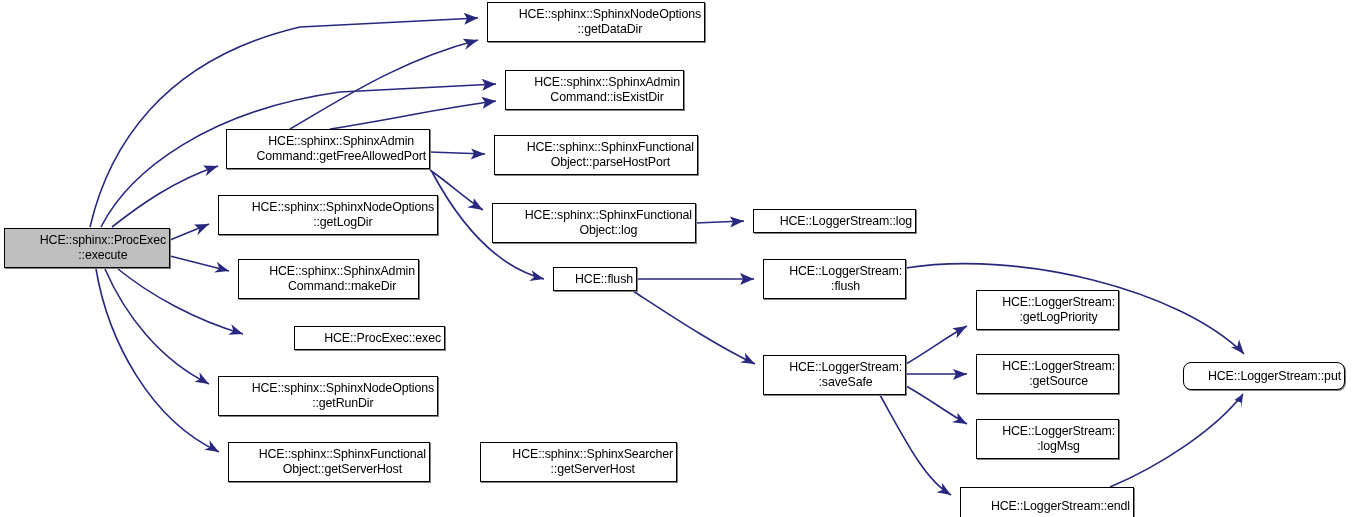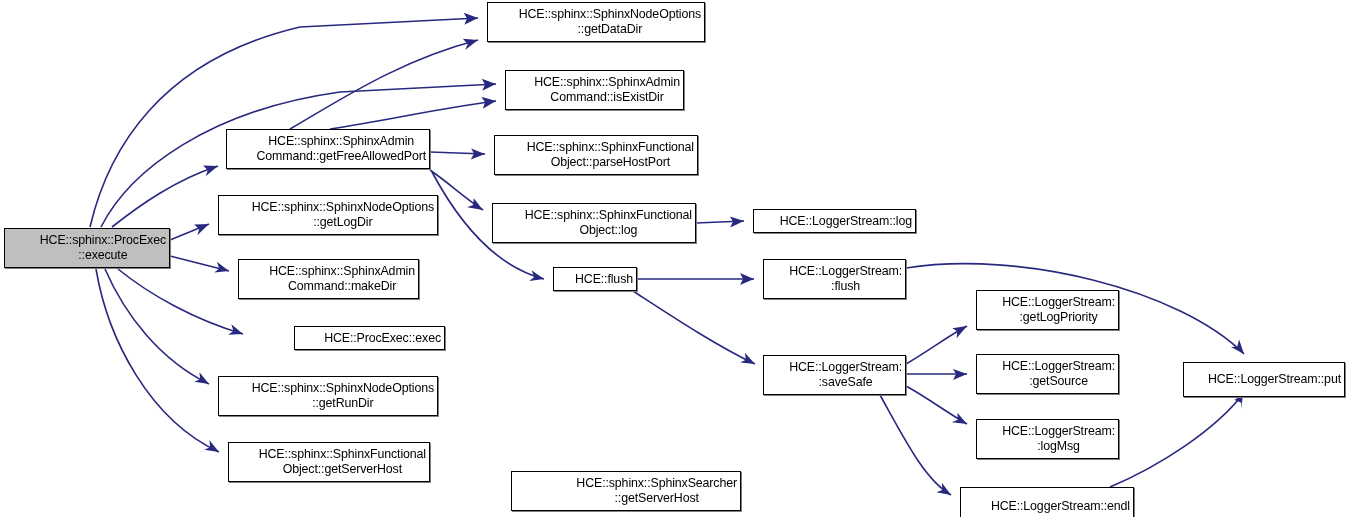--- a/index.html
+++ b/index.html
@@ -163,29 +163,29 @@
 Object::getServerHost</span></div>
       <div class="node-box" style="left: 487px; top: 2px; width: 218px; height: 40px;"><span>HCE::sphinx::SphinxNodeOptions
 ::getDataDir</span></div>
       <div class="node-box" style="left: 505px; top: 70px; width: 179px; height: 40px;"><span>HCE::sphinx::SphinxAdmin
 Command::isExistDir</span></div>
       <div class="node-box" style="left: 494px; top: 135px; width: 204px; height: 40px;"><span>HCE::sphinx::SphinxFunctional
 Object::parseHostPort</span></div>
       <div class="node-box" style="left: 492px; top: 203px; width: 204px; height: 40px;"><span>HCE::sphinx::SphinxFunctional
 Object::log</span></div>
       <div class="node-box" style="left: 553px; top: 267px; width: 84px; height: 24px;"><span>HCE::flush</span></div>
-      <div class="node-box" style="left: 511px; top: 442px; width: 230px; height: 40px; margin-top: 29px;"><span>HCE::sphinx::SphinxSearcher
+      <div class="node-box" style="left: 480px; top: 442px; width: 197px; height: 40px;"><span>HCE::sphinx::SphinxSearcher
 ::getServerHost</span></div>
       <div class="node-box" style="left: 753px; top: 209px; width: 163px; height: 24px;"><span>HCE::LoggerStream::log</span></div>
       <div class="node-box" style="left: 763px; top: 259px; width: 143px; height: 40px;"><span>HCE::LoggerStream:
 :flush</span></div>
       <div class="node-box" style="left: 763px; top: 355px; width: 143px; height: 40px;"><span>HCE::LoggerStream:
 :saveSafe</span></div>
       <div class="node-box" style="left: 976px; top: 290px; width: 143px; height: 40px;"><span>HCE::LoggerStream:
 :getLogPriority</span></div>
       <div class="node-box" style="left: 976px; top: 354px; width: 143px; height: 40px;"><span>HCE::LoggerStream:
 :getSource</span></div>
       <div class="node-box" style="left: 976px; top: 419px; width: 143px; height: 40px;"><span>HCE::LoggerStream:
 :logMsg</span></div>
       <div class="node-box" style="left: 960px; top: 487px; width: 174px; height: 38px;"><span>HCE::LoggerStream::endl</span></div>
-      <div class="node-box" style="left: 1183px; top: 362px; width: 162px; height: 35px;"><span>HCE::LoggerStream::put</span></div>
+      <div class="node-box" style="left: 1183px; top: 362px; width: 162px; height: 28px; border-radius: 8px;"><span>HCE::LoggerStream::put</span></div>
     </div>
 </div>
 
 </body></html>

